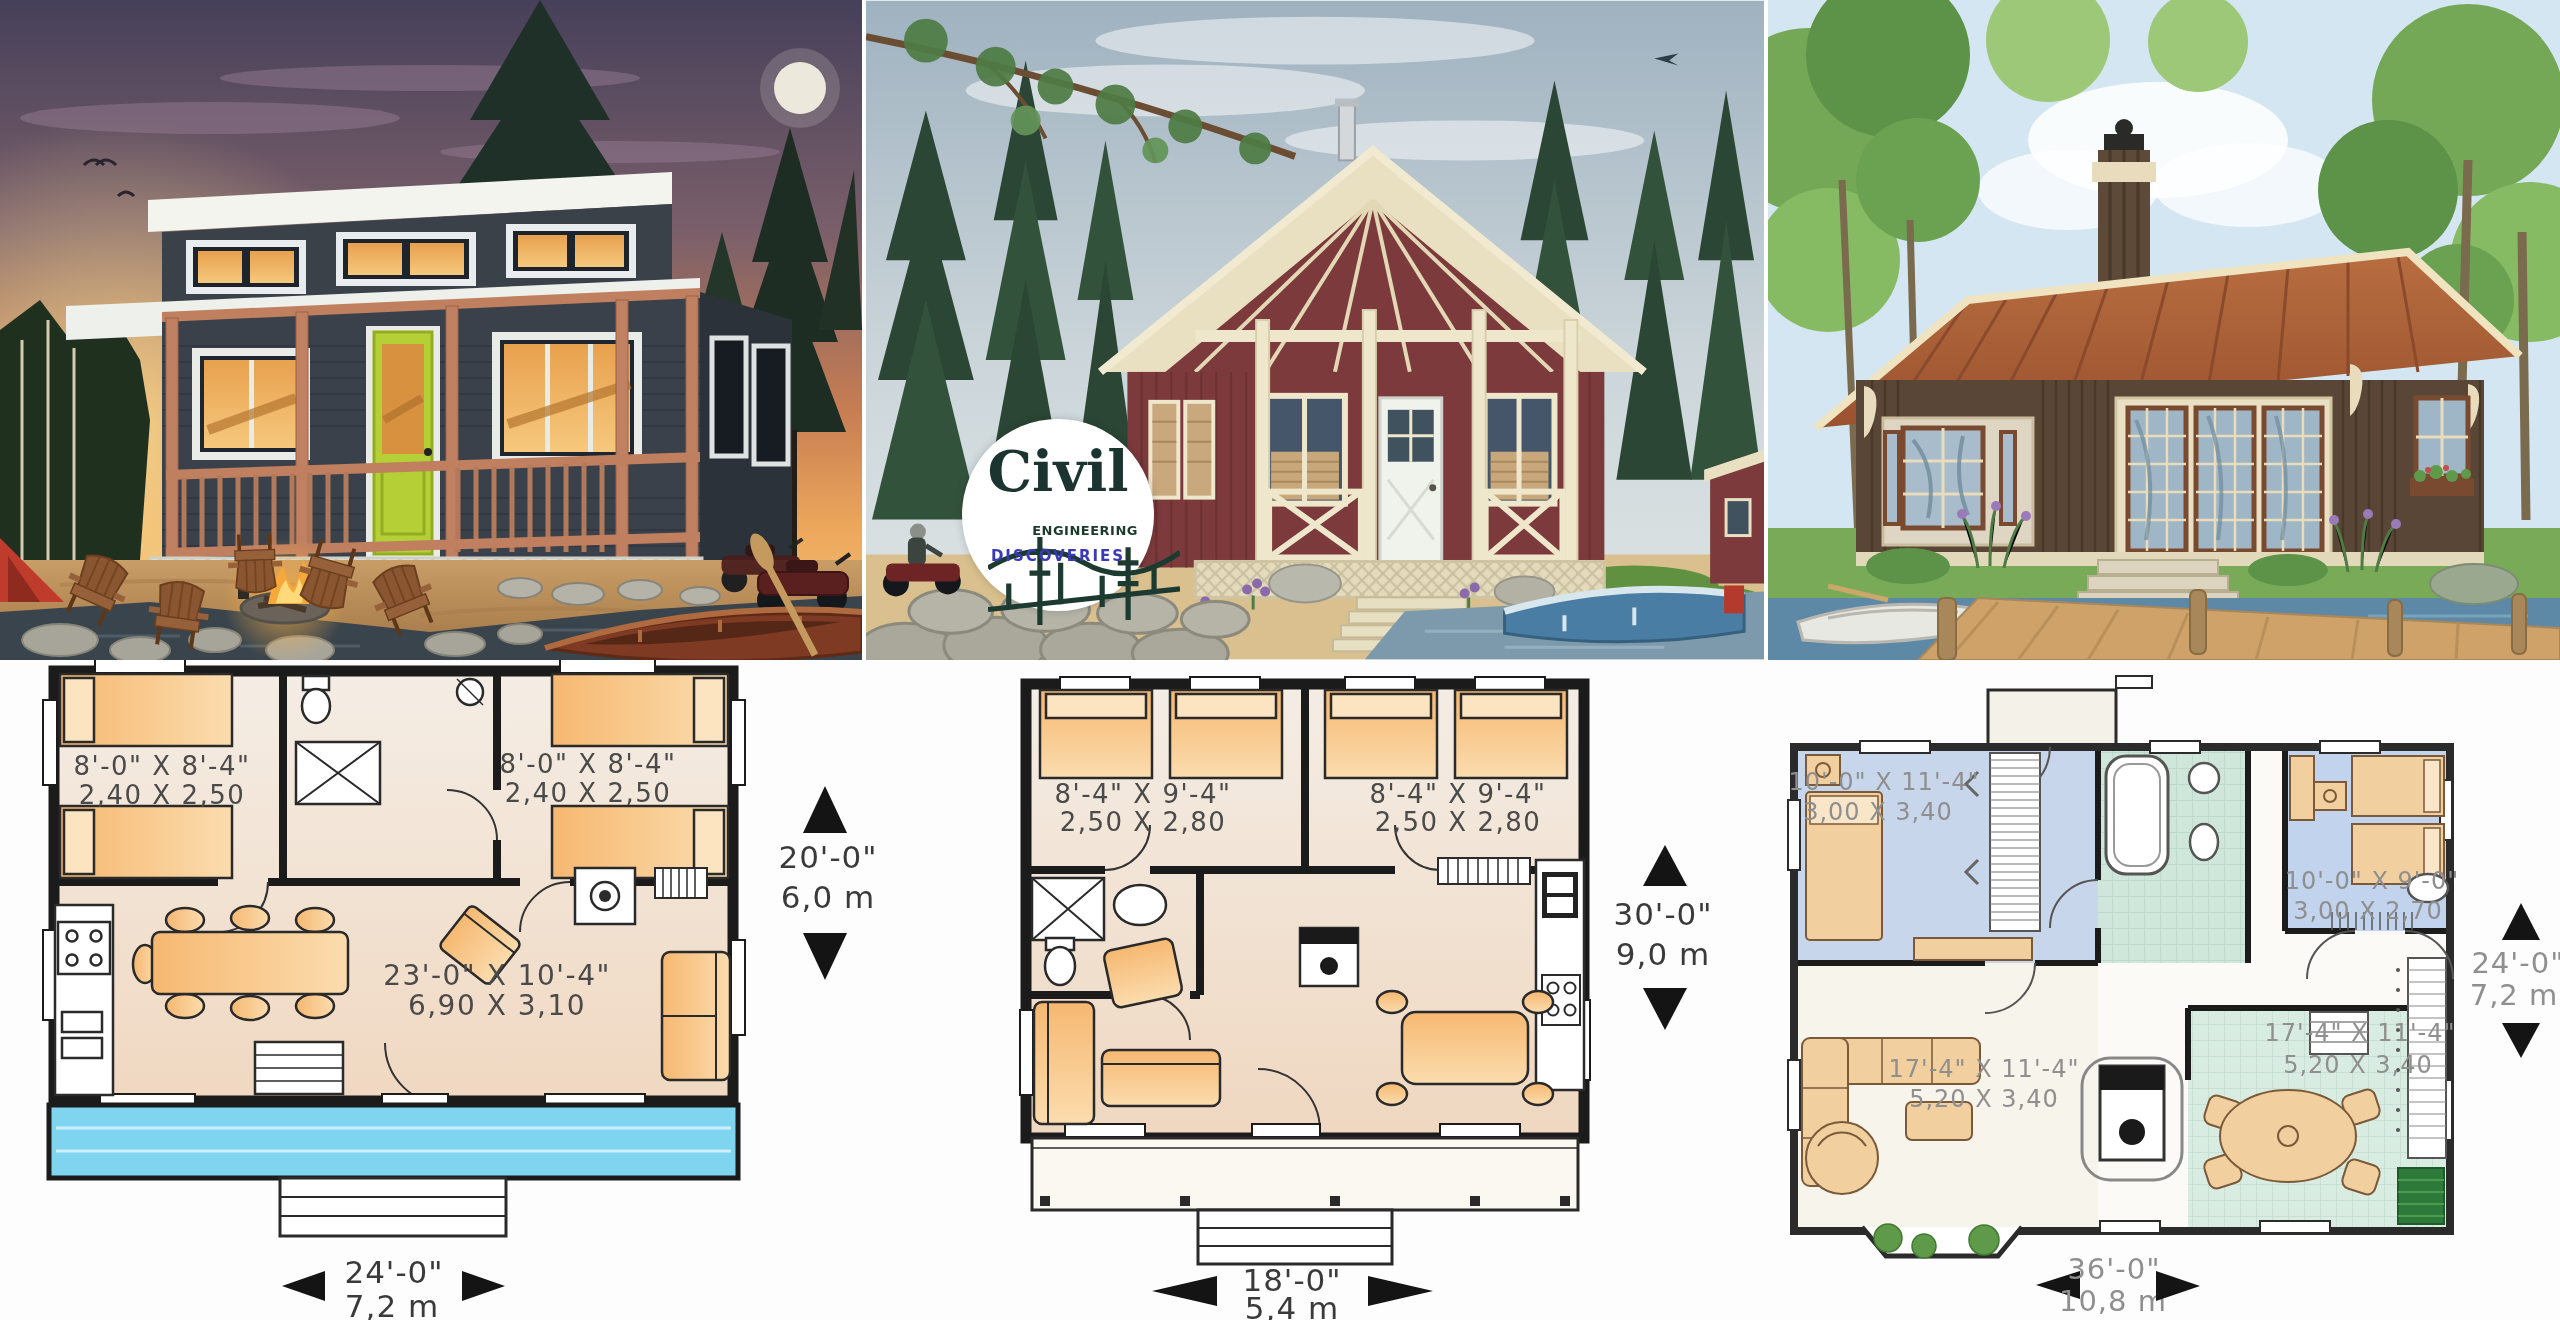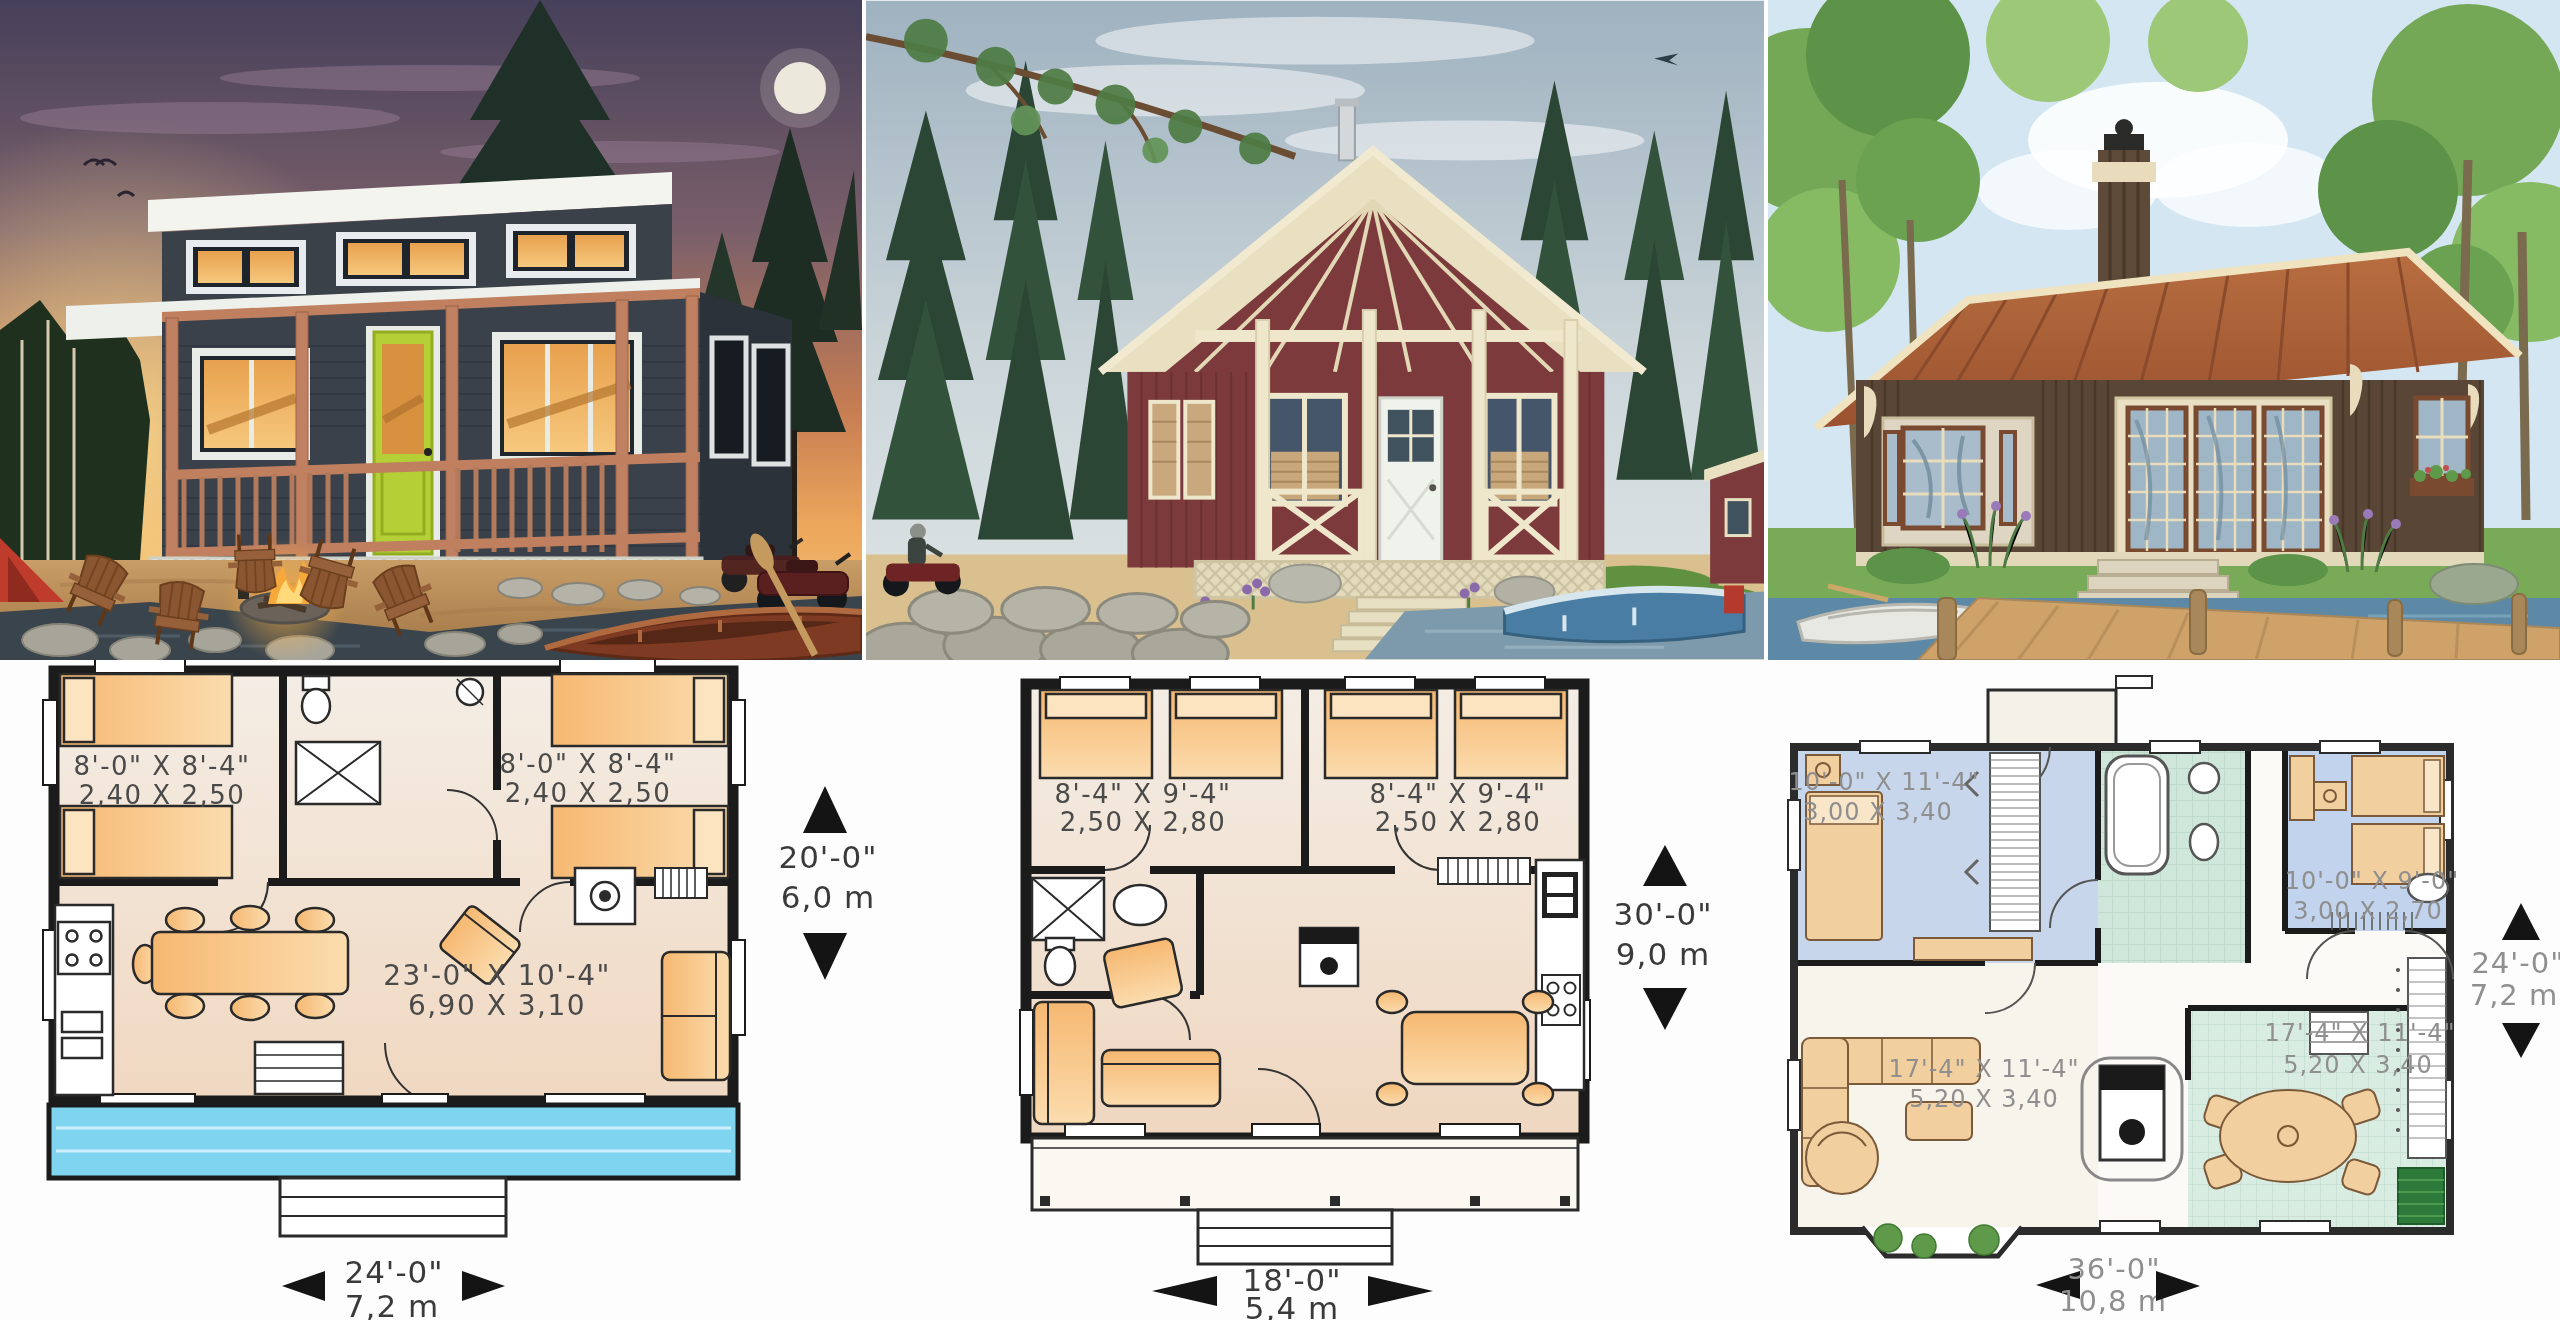--- a/index.html
+++ b/index.html
@@ -408,20 +408,34 @@
       </g>
       <g transform="translate(14,520)">
         <circle cx="38" cy="12" r="8" fill="#8a8f8a"></circle>
           <rect x="28" y="18" width="18" height="28" rx="6" fill="#3c4440"></rect>
         <circle cx="16" cy="64" r="13" fill="#14171b"></circle>
           <circle cx="68" cy="62" r="13" fill="#14171b"></circle>
         <rect x="6" y="44" width="74" height="18" rx="6" fill="#6e2424"></rect>
         <path d="M46 26 l16 10" stroke="#3c4440" stroke-width="5"></path>
       </g>
     </svg>
+    <div class="logo-badge">
+      <div class="logo-brand">Civil</div>
+      <svg class="logo-bridge" width="74" height="42" viewBox="0 0 74 42">
+        <g stroke="#1c3a30" stroke-width="2" fill="none">
+          <path d="M20 4 V38 M54 8 V36"></path>
+          <path d="M16 10 h8 M16 18 h8 M50 14 h8 M50 22 h8"></path>
+          <path d="M0 16 Q20 4 37 14 Q54 24 74 10"></path>
+          <path d="M0 32 L74 24"></path>
+          <path d="M8 22 v9 M28 14 v16 M44 19 v12 M64 15 v11"></path>
+        </g>
+      </svg>
+      <div class="logo-eng">ENGINEERING</div>
+      <div class="logo-disc">DISCOVERIES</div>
+    </div>
   </div>
 
   <div class="photo" id="photo-3">
     <svg viewBox="0 0 792 660">
       <defs>
         <linearGradient id="p3roof" x1="0" y1="0" x2="0" y2="1">
           <stop offset="0" stop-color="#b86e40"></stop>
             <stop offset="1" stop-color="#9a522f"></stop>
         </linearGradient>
       </defs>

